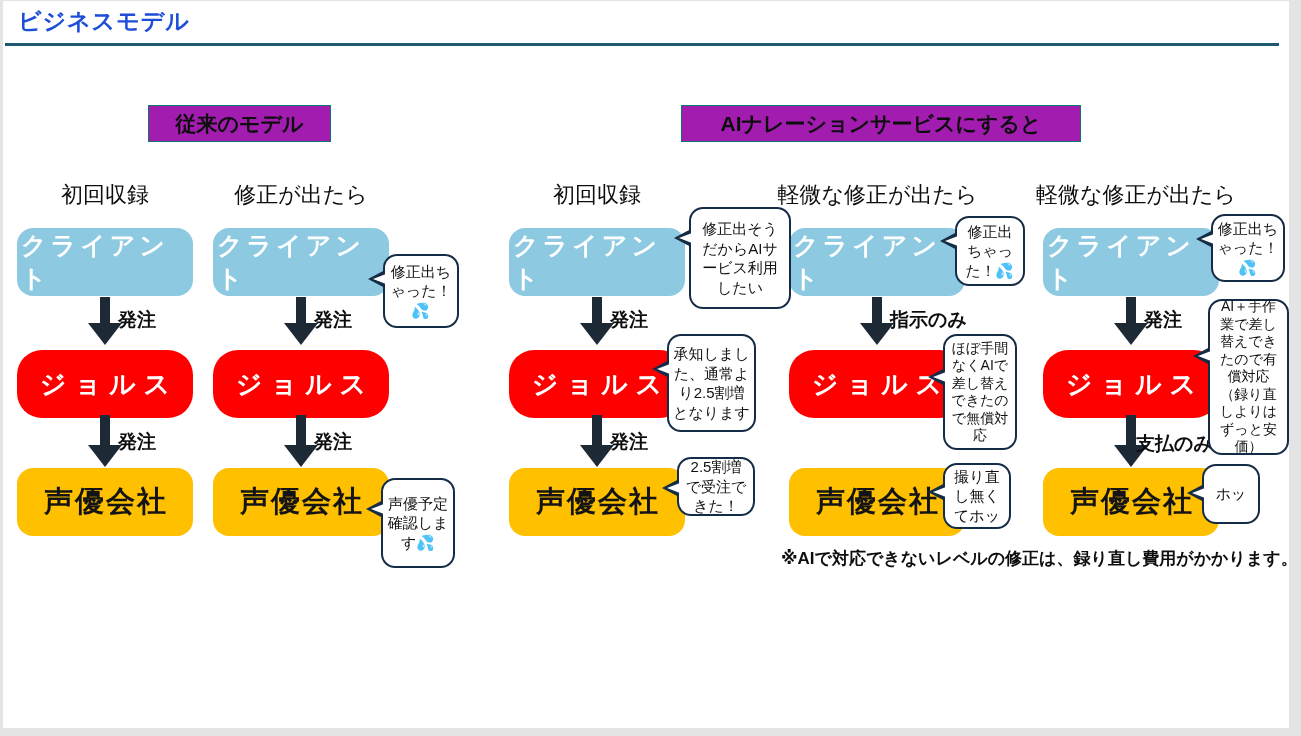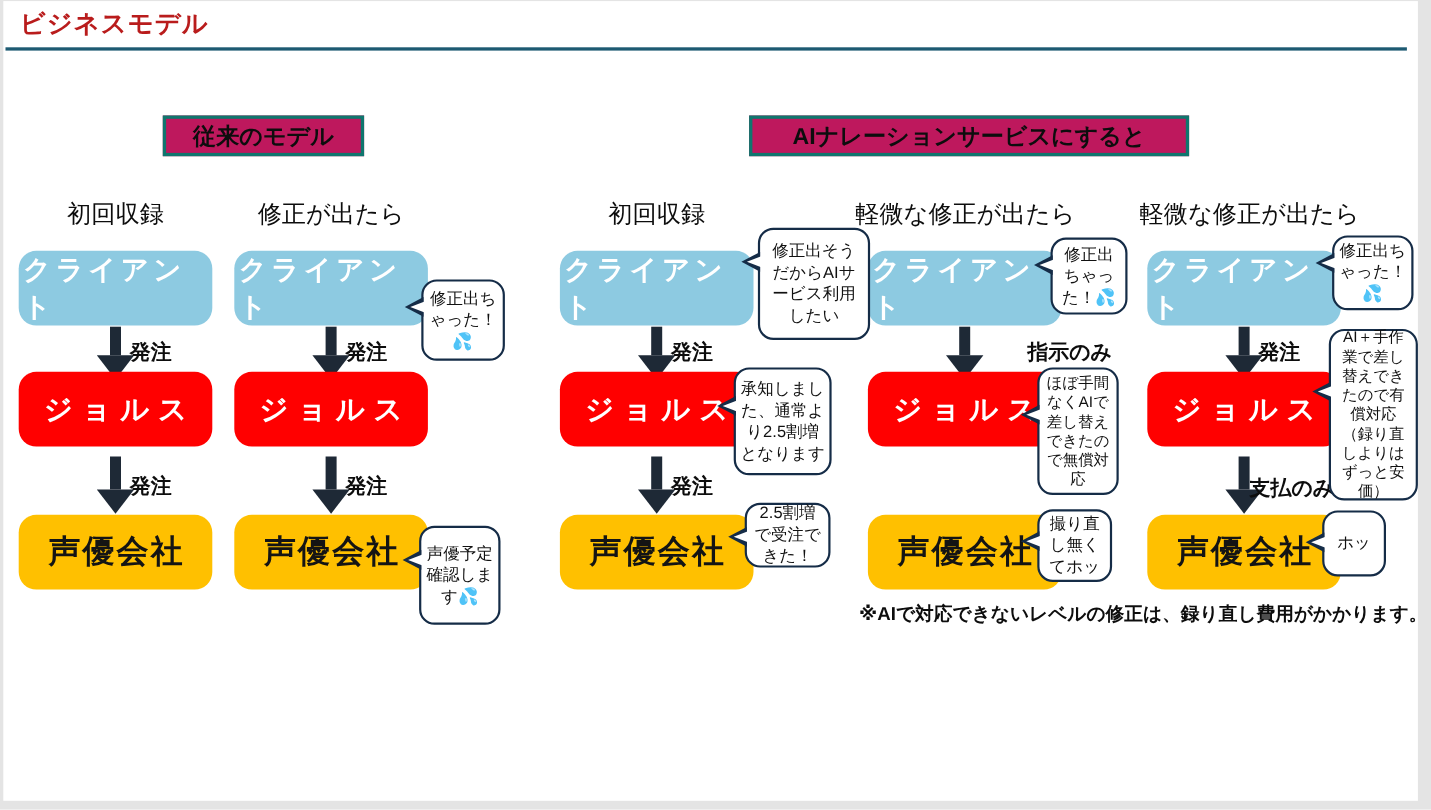--- a/index.html
+++ b/index.html
@@ -8,50 +8,50 @@
     background:#e4e4e4;
     font-family:"Liberation Sans","DejaVu Sans",sans-serif;
     color:#111;
   }
   .slide{
     position:absolute;left:3px;top:1px;width:1286px;height:727px;
     background:#ffffff;
   }
   .page-title{
     position:absolute;left:15px;top:5px;
-    font-size:23px;font-weight:bold;letter-spacing:1px;color:#b91c1c;
+    font-size:23px;font-weight:bold;letter-spacing:1px;color:#1d4ed8;
   }
   .title-rule{
     position:absolute;left:2px;right:10px;top:42px;height:3px;
     background:#1d5a72;
   }
   .section-box{
     position:absolute;box-sizing:border-box;
-    border:3px solid #0f766e;background:#be185d;
+    border:1px solid #0f766e;background:#a21caf;
     display:flex;align-items:center;justify-content:center;
     font-size:21px;font-weight:bold;color:#0d0d0d;
   }
   .sec-left{left:145px;top:104px;width:183px;height:37px;}
   .sec-right{left:678px;top:104px;width:400px;height:37px;}
   .col-header{
     position:absolute;top:179px;height:30px;
     text-align:center;font-size:22px;font-weight:normal;color:#0d0d0d;
     white-space:nowrap;
   }
   .ebox{
     position:absolute;width:176px;height:68px;border-radius:16px;
     display:flex;align-items:center;justify-content:center;
     box-sizing:border-box;
   }
   .ebox span{display:block;}
   .client{background:#8dcae1;color:#ffffff;font-size:25px;font-weight:600;letter-spacing:4px;padding-left:4px;}
   .jols{background:#ff0000;color:#ffffff;font-size:26px;font-weight:600;letter-spacing:8px;padding-left:8px;}
   .voice{background:#ffc000;color:#141414;font-size:29px;font-weight:bold;letter-spacing:2px;padding-left:2px;}
   .row-client{top:227px;}
-  .row-jols{top:337px;}
+  .row-jols{top:349px;border-radius:25px;}
   .row-voice{top:467px;}
   .arrow{position:absolute;width:34px;}
   .arrow .shaft{position:absolute;left:12px;top:0;width:10px;background:#1e2936;}
   .arrow .head{position:absolute;left:0;width:0;height:0;
     border-left:17px solid transparent;border-right:17px solid transparent;
     border-top:22px solid #1e2936;}
   .a1{top:296px;height:48px;}
   .a1 .shaft{height:26px;}
   .a1 .head{top:26px;}
   .a2{top:414px;height:52px;}
@@ -163,21 +163,21 @@
   <div class="bubble" style="left:674px;top:456px;width:78px;height:59px;--tt:20px;">2.5割増で受注できた！</div>
 
   <div class="col-header" style="left:752px;width:245px;">軽微な修正が出たら</div>
   <div class="ebox client row-client" style="left:786px;">
       <span>クライアント</span>
     </div>
   <div class="arrow a1" style="left:857px;">
       <div class="shaft"></div>
       <div class="head"></div>
     </div>
-  <div class="arrow-label" style="left:887px;top:306px;margin-left:44px;">指示のみ</div>
+  <div class="arrow-label" style="left:887px;top:306px;">指示のみ</div>
   <div class="ebox jols row-jols" style="left:786px;">
       <span>ジョルス</span>
     </div>
   <div class="ebox voice row-voice" style="left:786px;">
       <span>声優会社</span>
     </div>
   <div class="bubble" style="left:952px;top:215px;width:70px;height:70px;--tt:14px;">修正出ちゃった！💦</div>
   <div class="bubble fs14" style="left:940px;top:333px;width:74px;height:116px;--tt:32px;">ほぼ手間なくAIで差し替えできたので無償対応</div>
   <div class="bubble" style="left:940px;top:462px;width:68px;height:66px;--tt:18px;">撮り直し無くてホッ</div>
 

